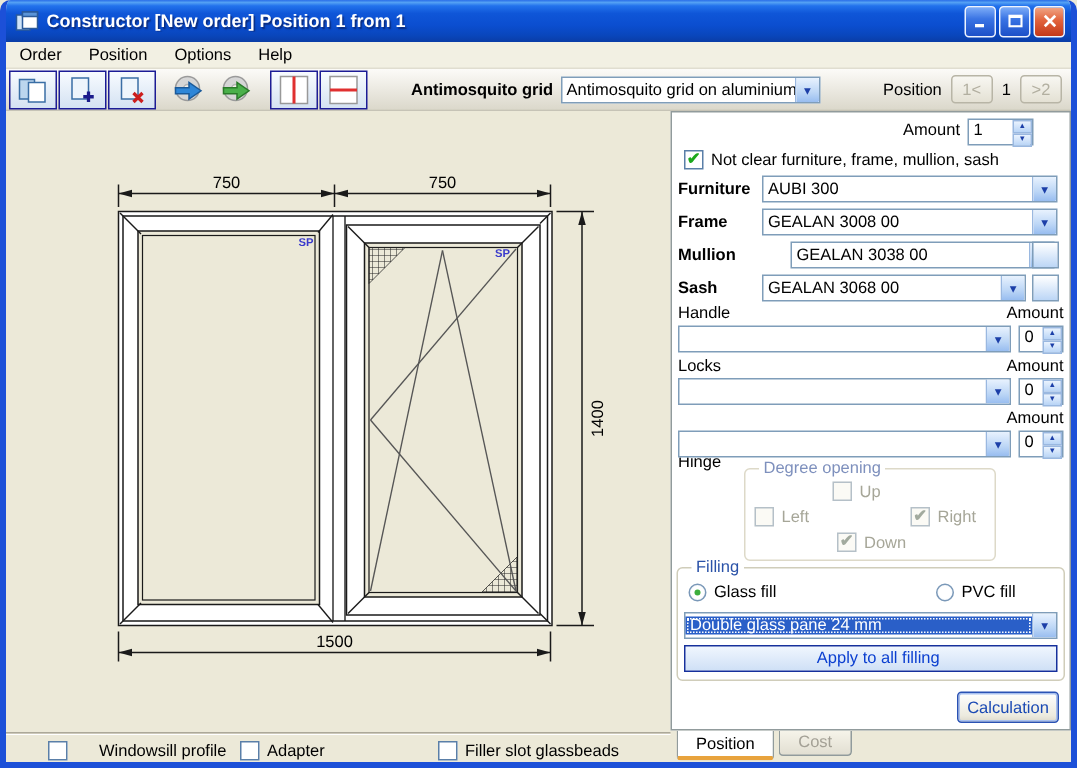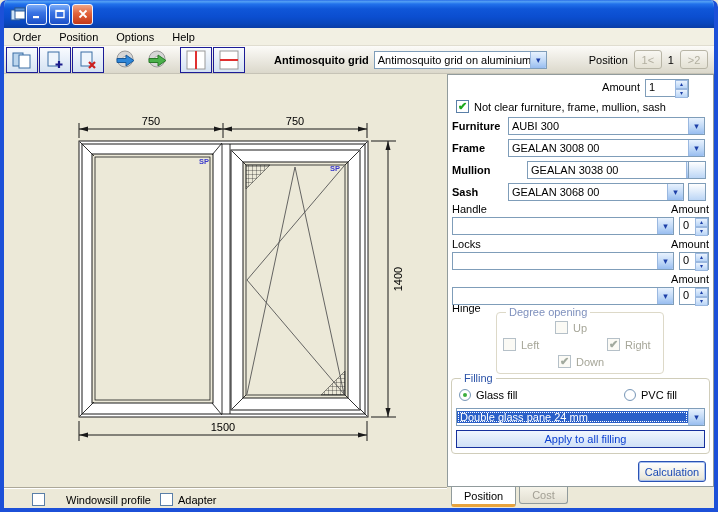--- a/index.html
+++ b/index.html
@@ -72,20 +72,21 @@
 <div class="window">
 
   <div class="titlebar">
     <span class="app-icon">
       <svg width="16" height="16" viewBox="0 0 16 16">
           <rect x="1" y="4" width="9" height="10" fill="#cfe4f8" stroke="#2a5a9a"></rect>
           <rect x="5" y="2" width="10" height="11" fill="#fff" stroke="#2a5a9a"></rect>
           <rect x="5" y="2" width="10" height="3" fill="#5a94d8" stroke="#2a5a9a"></rect>
         </svg>
     </span>
+    <span class="title-text">Constructor [New order] Position 1 from 1</span>
     <span class="win-btns">
       <span class="wbtn minmax">
           <svg width="10" height="10" viewBox="0 0 10 10">
             <rect x="1" y="7" width="6" height="2.2" fill="#fff"></rect>
           </svg>
         </span>
       <span class="wbtn minmax">
           <svg width="10" height="10" viewBox="0 0 10 10">
             <rect x="1" y="1.5" width="8" height="7" fill="none" stroke="#fff" stroke-width="1.4"></rect>
             <rect x="1" y="1" width="8" height="2" fill="#fff"></rect>
@@ -251,20 +252,24 @@
 
       <div class="footerbar">
         <span class="cb" style="left:28px; top:5px;gap:16px;">
           <span class="cb-box"></span>
           <span>Windowsill profile</span>
         </span>
         <span class="cb" style="left:156px; top:5px;">
           <span class="cb-box"></span>
           <span>Adapter</span>
         </span>
+        <span class="cb" style="left:288px; top:5px;">
+          <span class="cb-box"></span>
+          <span>Filler slot glassbeads</span>
+        </span>
       </div>
     </div>
 
     <div class="right-col">
       <div class="panel">
 
         <span class="lbl" style="left:128px; top:6px; width:64px; text-align:right;">Amount</span>
         <span class="spin" style="left:197px; top:4px; width:44px;">
           <span class="spin-val">1</span>
           <span class="spin-btns">

